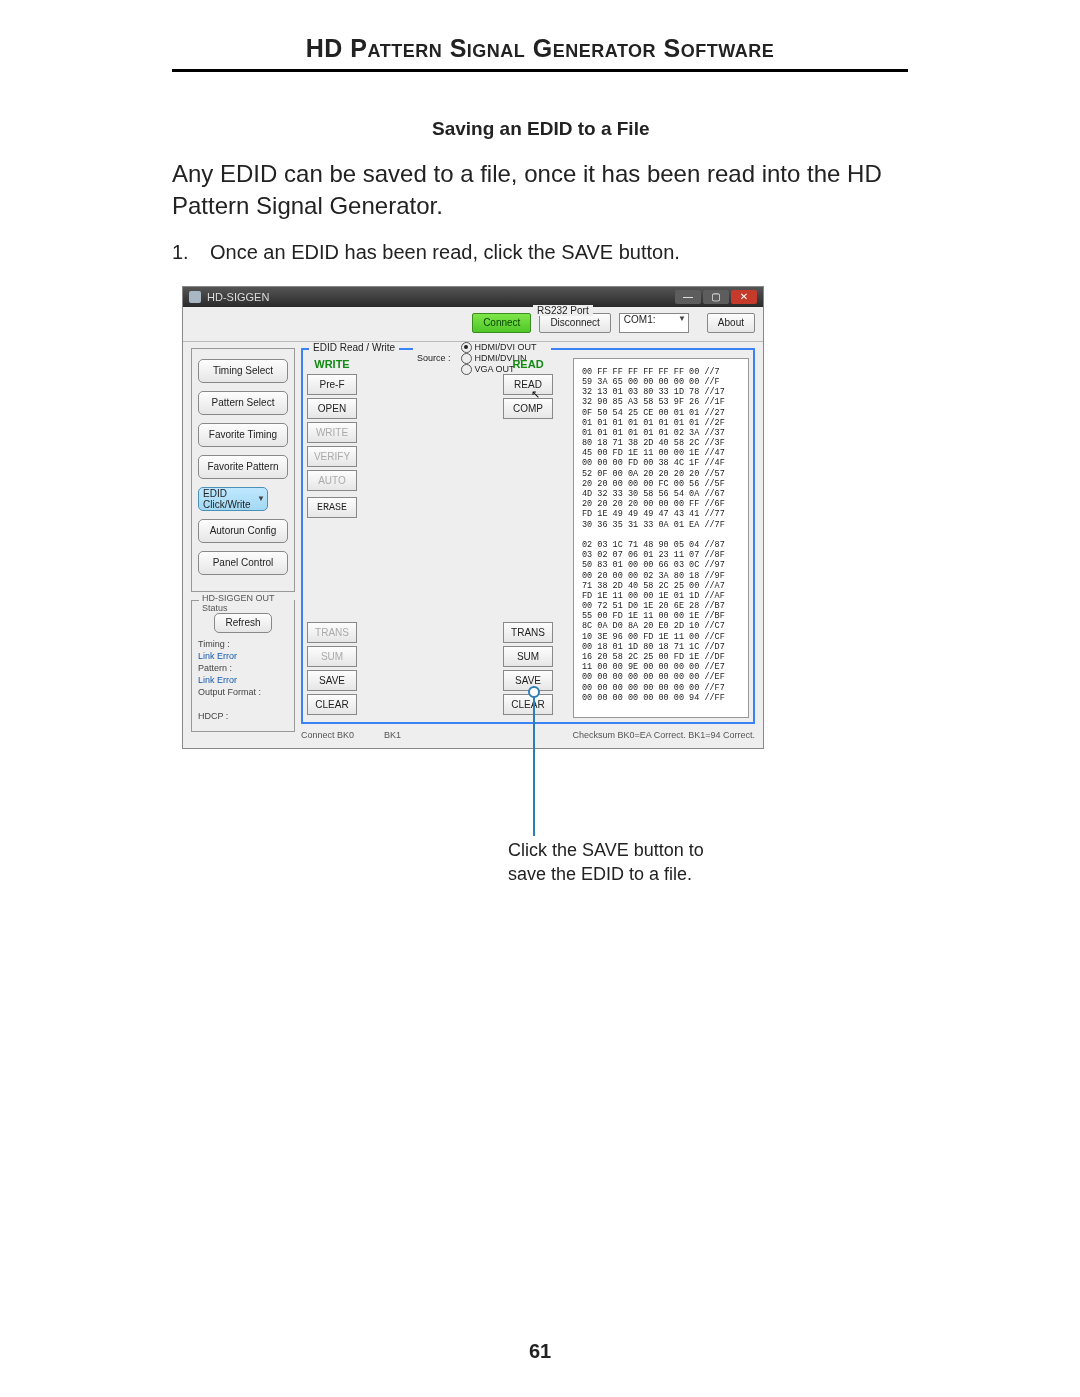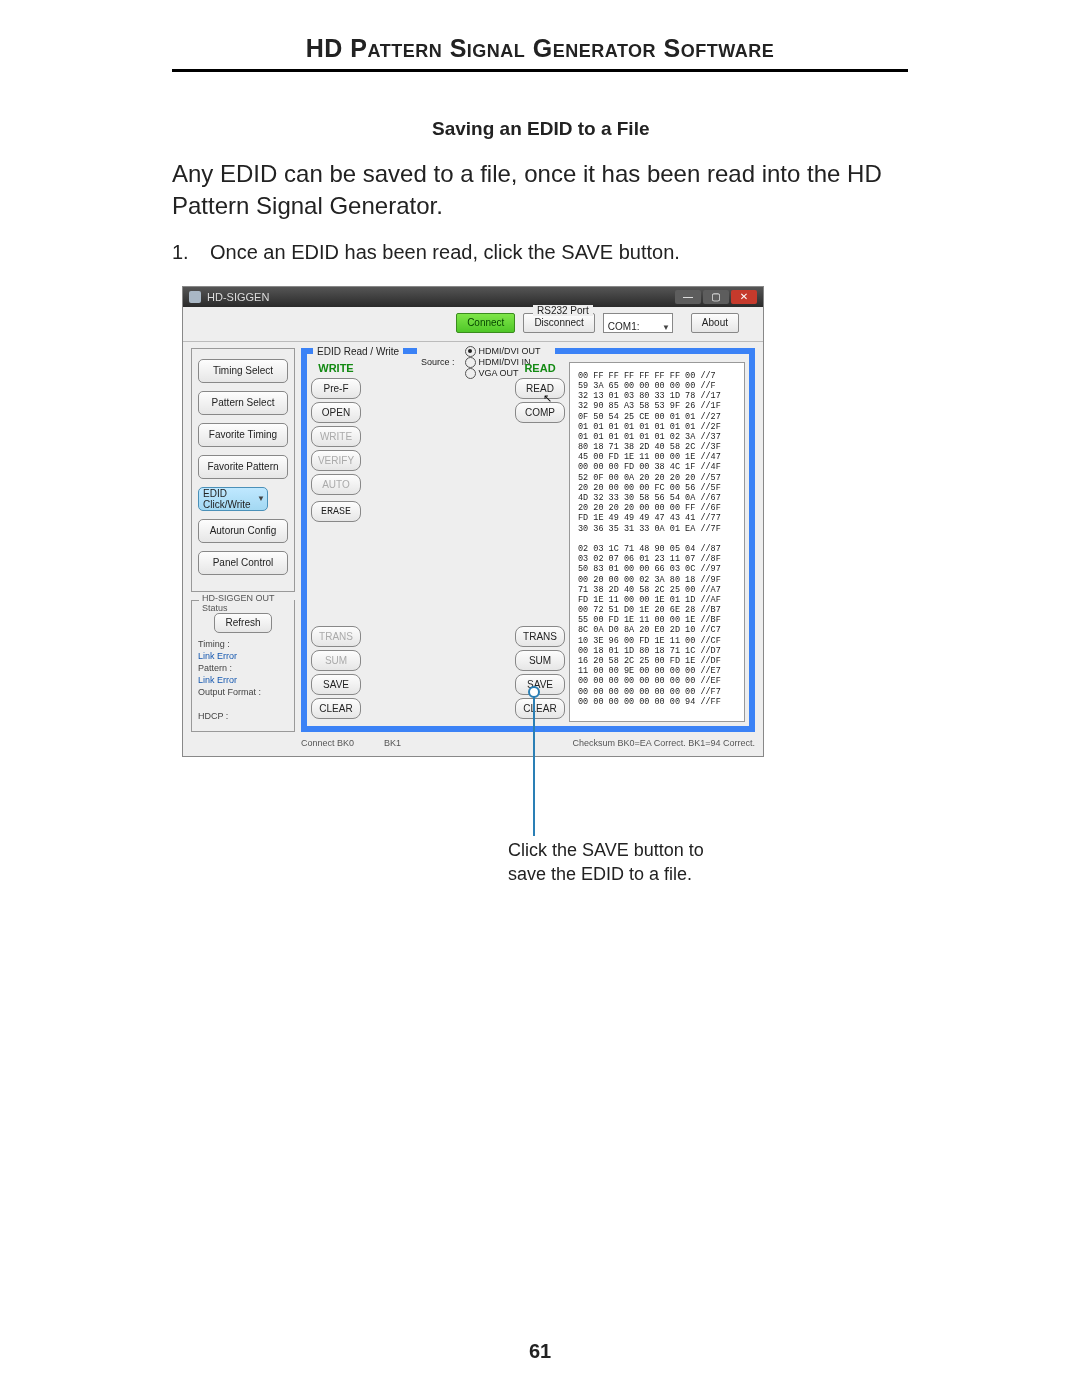--- a/index.html
+++ b/index.html
@@ -11,43 +11,43 @@
   .step{font-size:20px;margin:18px 0 22px 0;display:flex;gap:10px}
   .step-num{width:28px;flex:0 0 28px}
   .fig-wrap{position:relative;margin-left:10px}
   
   .app{width:580px;background:#eee;border:1px solid #888;font-family:"Tahoma",Arial,sans-serif;font-size:11px;color:#222;position:relative}
   .titlebar{height:20px;background:linear-gradient(#555,#2a2a2a);display:flex;align-items:center;padding:0 6px;color:#ddd}
   .titlebar .icon{width:12px;height:12px;background:#a9b7c5;border-radius:2px;margin-right:6px}
   .winbtns{margin-left:auto;display:flex;gap:2px}
   .winbtn{width:26px;height:14px;background:#5d5d5d;color:#fff;font-size:10px;display:flex;align-items:center;justify-content:center;border-radius:2px}
   .winbtn.cl{background:#c63a2c}
-  .topbar{display:flex;align-items:center;padding:6px 24px 8px 8px;border-bottom:1px solid #bbb;position:relative}
+  .topbar{display:flex;align-items:center;padding:6px 8px 8px 8px;border-bottom:1px solid #bbb;position:relative}
   .fieldset-label{position:absolute;top:-2px;left:350px;background:#eee;padding:0 4px;font-size:10px}
   .btn{background:linear-gradient(#fdfdfd,#e6e6e6);border:1px solid #888;border-radius:2px;font-size:10px;height:18px;display:flex;align-items:center;justify-content:center;padding:0 10px}
   .btn.green{background:linear-gradient(#7fe649,#4fc728);color:#064600;border-color:#3a8c1e}
-  .sel{height:18px;border:1px solid #888;background:#fff;font-size:10px;display:flex;align-items:flex-end;padding:0 4px;width:60px;position:relative}
+  .sel{height:18px;border:1px solid #888;background:#fff;font-size:10px;display:flex;align-items:flex-start;padding:0 4px;width:60px;position:relative}
   .sel:after{content:"▼";position:absolute;right:2px;font-size:8px;color:#444}
   .body{display:flex;padding:6px 8px 8px 8px;gap:6px}
   
   .side{width:104px}
   .sidegrp{border:1px solid #999;padding:10px 6px 8px 6px;position:relative;margin-bottom:8px;background:#eee}
   .sidebtn{background:linear-gradient(#fdfdfd,#e6e6e6);border:1px solid #888;border-radius:5px;font-size:10px;height:22px;display:flex;align-items:center;justify-content:center;margin-bottom:8px}
   .sidebtn.sel{background:linear-gradient(#bfe8ff,#a3d8f2);border-color:#4a90b8}
   .sideheader{position:absolute;top:-8px;left:7px;background:#eee;padding:0 3px;font-size:9px;color:#555}
   .status-line{font-size:9px;color:#444;margin:2px 0}
   .link-err{color:#1558b0;font-size:9px}
   .col{display:flex;flex-direction:column}
   .wcol{width:50px}
   .rcol{width:50px}
-  .subbtn{background:linear-gradient(#fdfdfd,#e6e6e6);border:1px solid #888;border-radius:8px;font-size:10px;height:19px;display:flex;align-items:center;justify-content:center;margin-bottom:3px}
+  .subbtn{background:linear-gradient(#fdfdfd,#e6e6e6);border:1px solid #888;border-radius:0;font-size:10px;height:19px;display:flex;align-items:center;justify-content:center;margin-bottom:3px}
   .subbtn.dis{color:#aaa}
   .hdr-green{color:#138a13;font-weight:bold;font-size:11px;text-align:center;margin-bottom:4px}
   .spacer-big{flex:1}
-  .edidgrp{flex:1;border:6px solid #3b82f6;position:relative;padding:8px 4px 4px 4px;background:#eee;min-height:360px;display:flex;gap:4px}
+  .edidgrp{flex:1;border:2px solid #3b82f6;position:relative;padding:8px 4px 4px 4px;background:#eee;min-height:360px;display:flex;gap:20px}
   .edidgrp .lab{position:absolute;top:-8px;left:6px;background:#eee;padding:0 4px;font-size:10px}
   .srcrow{position:absolute;top:-8px;left:110px;background:#eee;padding:0 4px;font-size:9px;display:flex;gap:10px;align-items:center}
   .radio{display:flex;align-items:center;gap:3px}
   .radio .dot{width:9px;height:9px;border:1px solid #555;border-radius:50%;display:flex;align-items:center;justify-content:center}
   .radio.checked .dot:after{content:"";width:4px;height:4px;background:#222;border-radius:50%}
   .centerblank{flex:1}
   .hex{width:158px;background:#fff;border:1px solid #999;font-family:"Courier New",monospace;font-size:8.5px;line-height:1.2;padding:8px;white-space:pre;color:#222;overflow:hidden}
   .cks{font-size:9px;color:#555;margin-top:4px}
   .footer-row{display:flex;justify-content:space-between;padding:2px 0 0 0}
   

